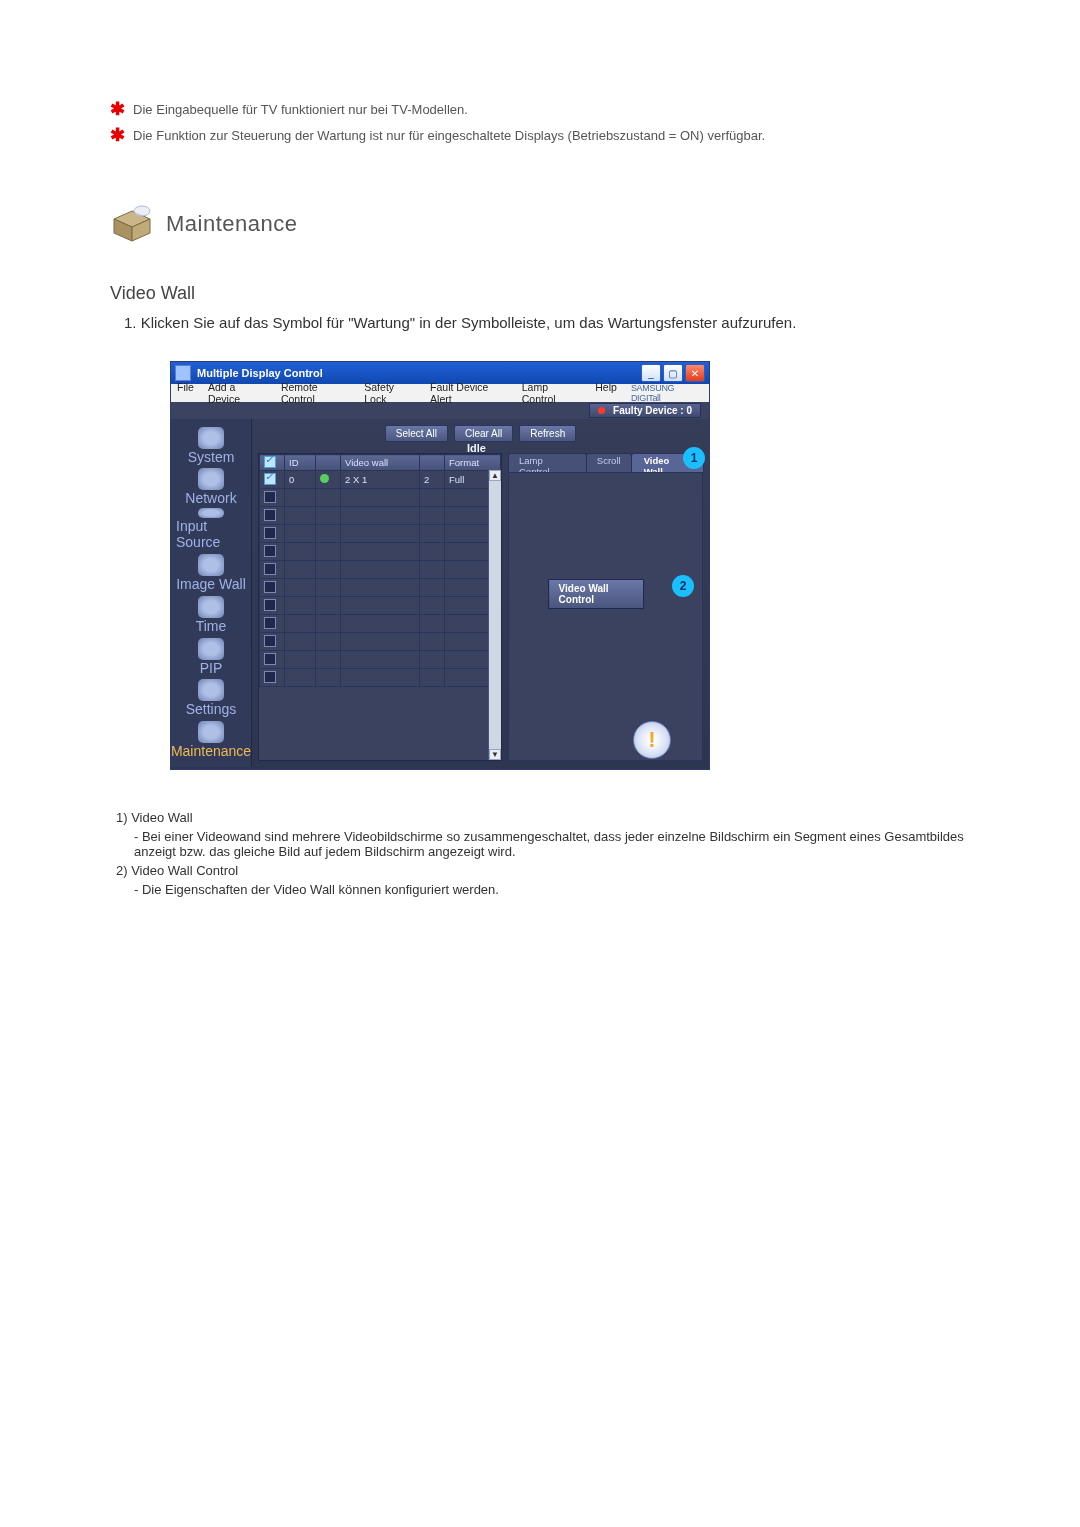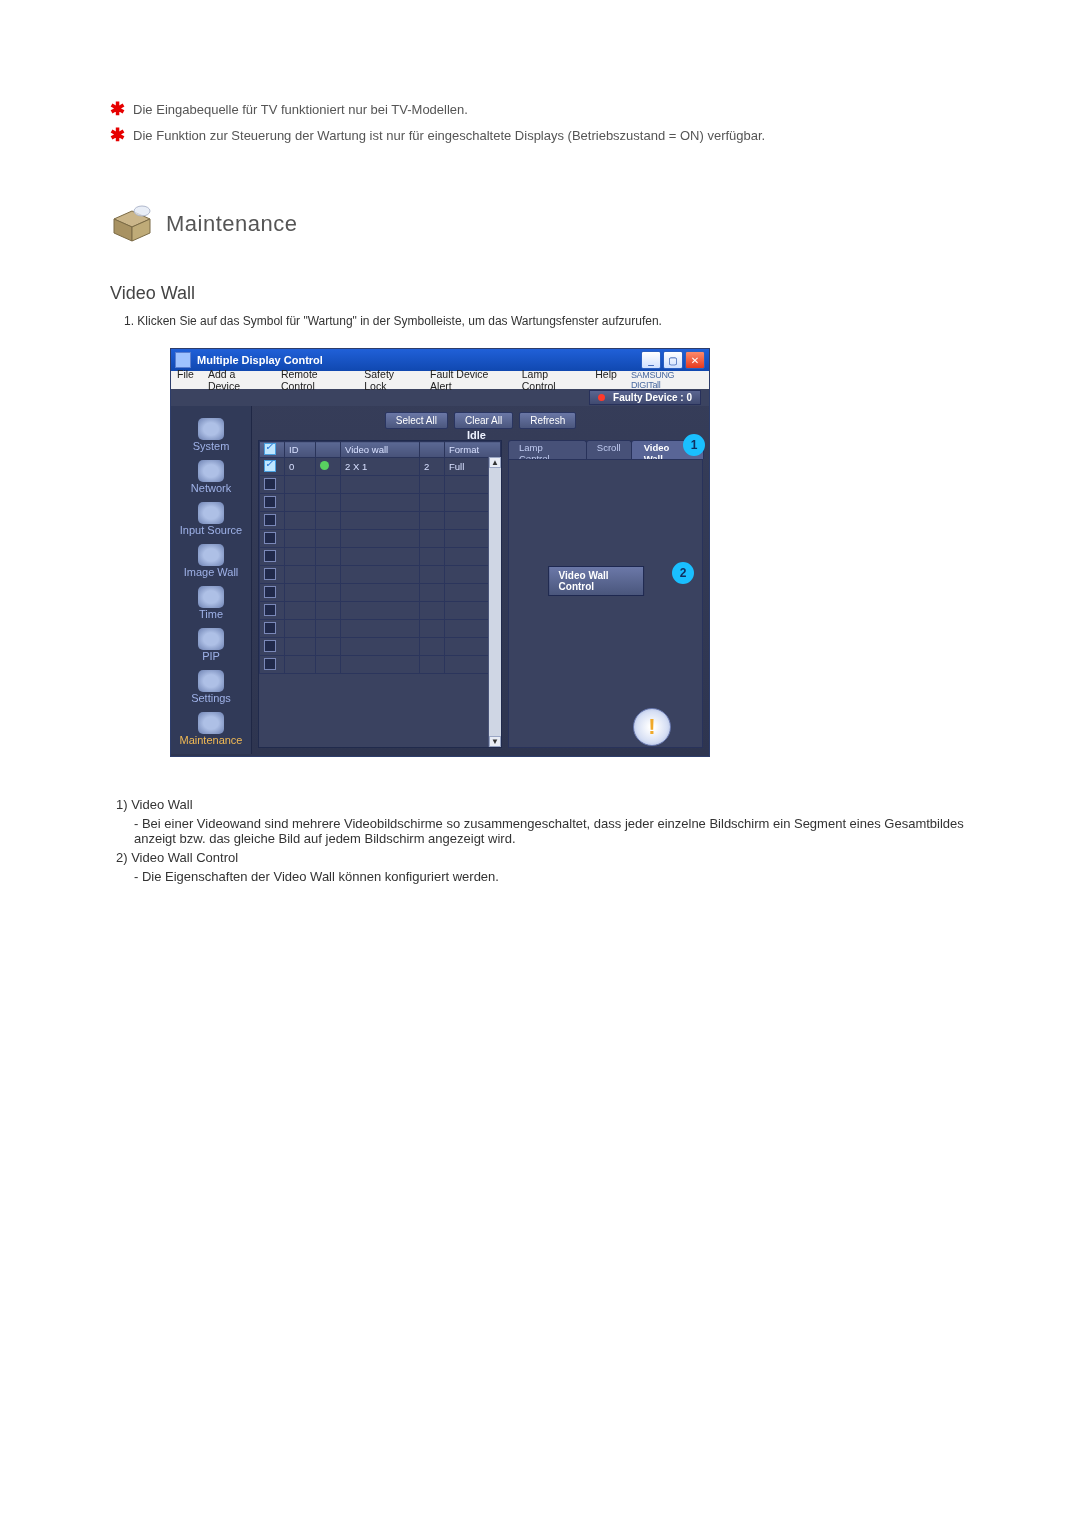--- a/index.html
+++ b/index.html
@@ -52,23 +52,23 @@
     margin-left: 12px;
     letter-spacing: 0.5px;
   }
 
   .subhead {
     font-size: 18px;
     color: #444;
     margin-bottom: 10px;
   }
   .intro-list {
-    font-size: 12px;
+    font-size: 15px;
     color: #333;
-    margin: 0 0 20px 0;
+    margin: 0 0 30px 0;
     padding-left: 14px;
   }
 
   
   .screenshot {
     width: 538px;
     height: 407px;
     margin: 0 auto 40px 60px;
     border: 1px solid #2d3d6b;
     background: linear-gradient(#373e5a, #2e3550);
@@ -167,21 +167,21 @@
     flex-direction: column;
     align-items: center;
     justify-content: flex-end;
     margin-bottom: 2px;
   }
   .side-icon {
     width: 26px; height: 22px;
     background: radial-gradient(#aec0e6 40%, #6b7fb0);
     border-radius: 5px;
   }
-  .side-label { font-size: 11px; color: #9fb2e8; }
+  .side-label { font-size: 14px; color: #9fb2e8; }
   .side-item.active .side-label { color: #f0b954; }
 
   .main-col {
     flex: 1;
     padding: 6px;
     display: flex;
     flex-direction: column;
   }
   .toolbar {
     display: flex;

